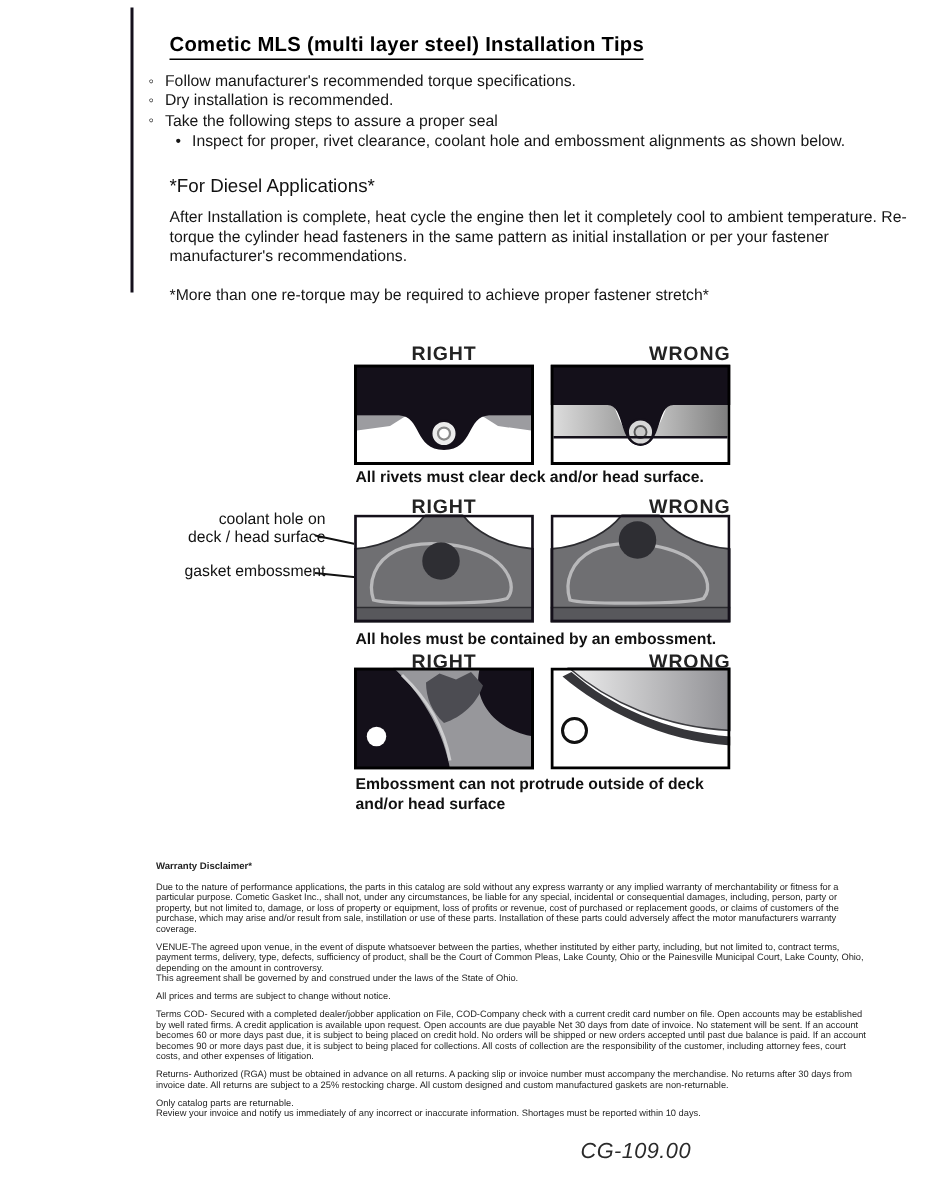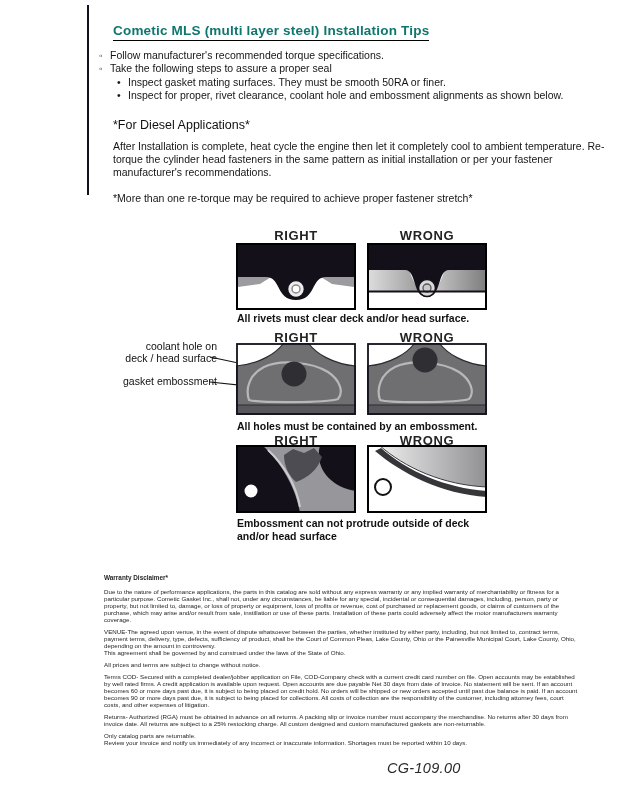--- a/index.html
+++ b/index.html
@@ -5,40 +5,40 @@
 <style>
   html,body{margin:0;padding:0;}
   body{
     width:618px;height:800px;background:#ffffff;position:relative;overflow:hidden;
     font-family:"Liberation Sans", sans-serif;color:#1a1a1a;
   }
   .edge-line{position:absolute;left:87px;top:5px;width:2px;height:190px;background:#15101c;}
   .content{position:absolute;left:97px;top:21px;width:505px;}
   .title{
     display:inline-block;margin:0 0 5px 16px;font-size:13.5px;font-weight:bold;
-    letter-spacing:.2px;border-bottom:1.6px solid #000;padding-bottom:2px;color:#0f766e;
+    letter-spacing:.2px;border-bottom:1.6px solid #000;padding-bottom:2px;color:#000000;
   }
   .bullets{list-style:none;margin:3px 0 0 0;padding:0;font-size:10.5px;line-height:13.4px;color:#161616;}
   .b{position:relative;padding-left:13px;}
   .b::before{content:"◦";position:absolute;left:2px;top:-0.5px;font-size:10px;}
   .sb{position:relative;padding-left:31px;}
   .sb::before{content:"•";position:absolute;left:20px;top:0;}
   .diesel{margin-left:16px;}
   .dh{font-size:12.5px;font-weight:normal;margin:15px 0 8px 0;color:#111;}
   .dp{font-size:10.5px;line-height:13.2px;margin:0 0 9px 0;width:492px;color:#161616;}
   .note{margin-top:13px;}
 
   .dg{position:absolute;left:0;width:618px;padding-left:10px;}
   .dg1{top:228px;height:100px;}
   .dg2{top:330px;height:108px;}
   .dg3{top:433px;height:112px;}
   .hdr{position:absolute;top:0;width:120px;text-align:center;font-weight:bold;
        font-size:13px;letter-spacing:.6px;color:#232323;}
   .hdr-l{left:236px;}
-  .hdr-r{left:367px;}
+  .hdr-r{left:367px;text-align:right;}
   .pan{position:absolute;display:block;}
   .pan-l{left:236px;}
   .pan-r{left:367px;}
   .dg1 .pan{top:15px;width:120px;height:67px;}
   .dg2 .pan{top:13px;width:120px;height:72px;}
   .dg3 .pan{top:12px;width:120px;height:68px;}
   .cap{position:absolute;left:237px;font-size:10.5px;font-weight:bold;color:#111;}
   .dg1 .cap{top:84px;}
   .dg2 .cap{top:90px;}
   .dg3 .cap{top:84px;white-space:pre-line;line-height:12.5px;}
@@ -59,22 +59,22 @@
 <body>
 
 <div class="page-root">
 
   <div class="edge-line"></div>
 
   <div class="content">
     <div class="title">Cometic MLS (multi layer steel) Installation Tips</div>
     <ul class="bullets">
       <li class="b">Follow manufacturer's recommended torque specifications.</li>
+      <li class="b">Dry installation is recommended.</li>
       <li class="b">Take the following steps to assure a proper seal</li>
-      <li class="sb">Inspect gasket mating surfaces.  They must be smooth 50RA or finer.</li>
       <li class="sb">Inspect for proper, rivet clearance, coolant hole and embossment alignments as shown below.</li>
     </ul>
     <div class="diesel">
       <div class="dh">*For Diesel Applications*</div>
       <p class="dp">After Installation is complete, heat cycle the engine then let it completely cool to ambient temperature. Re-torque the cylinder head fasteners in the same pattern as initial installation or per your fastener manufacturer's recommendations.</p>
       <p class="dp note">*More than one re-torque may be required to achieve proper fastener stretch*</p>
     </div>
   </div>
 
   <div class="dg dg1">

